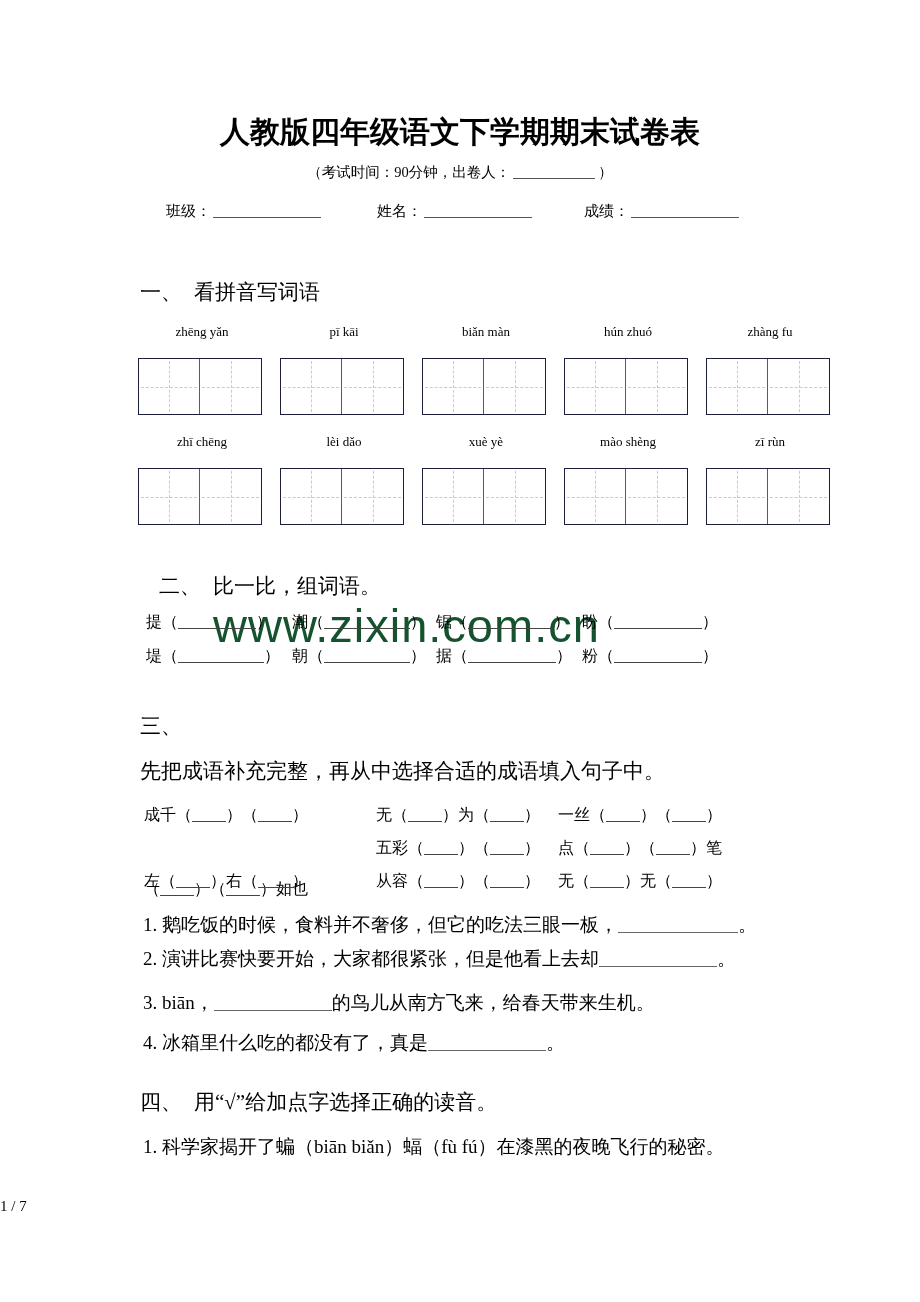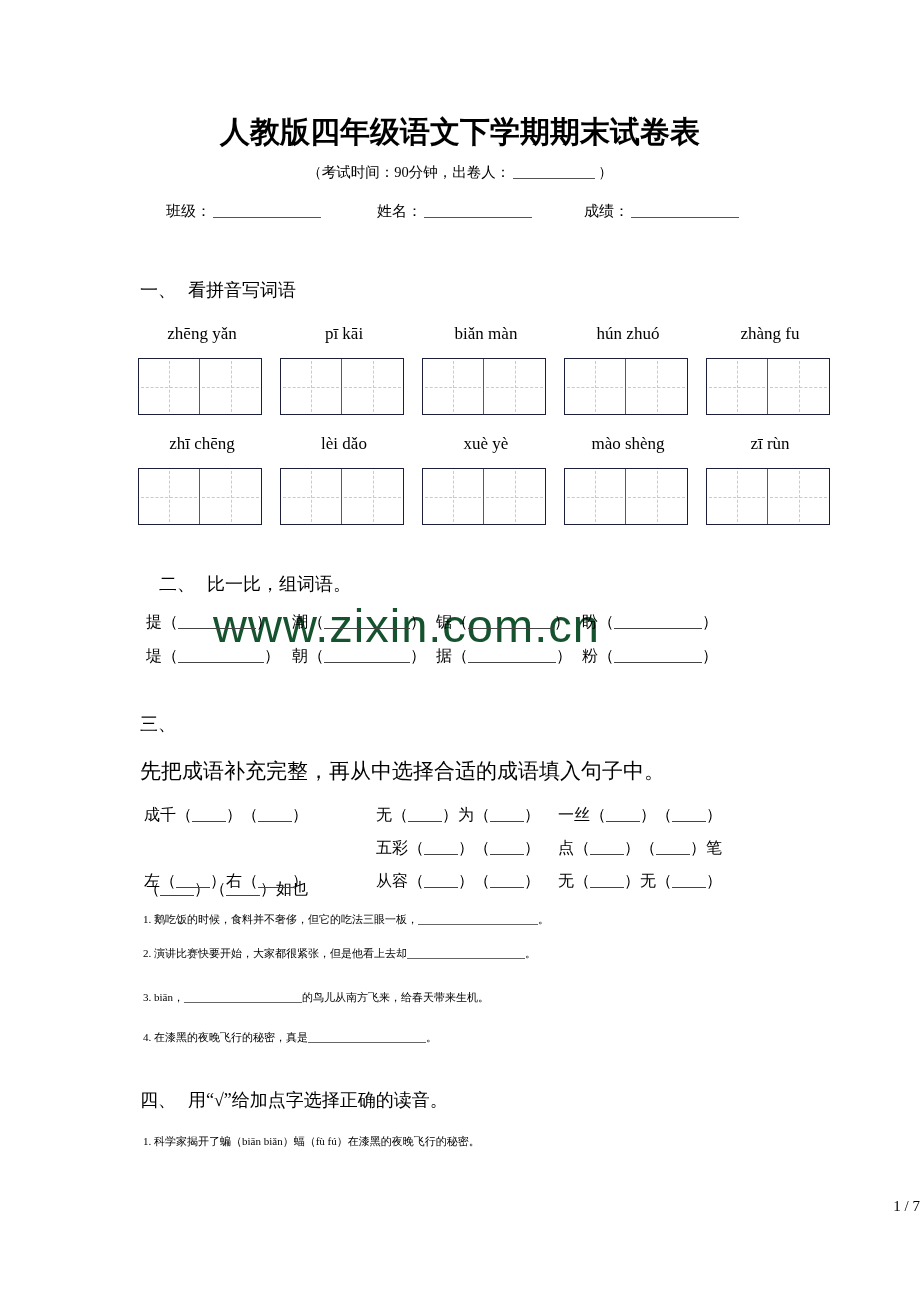--- a/index.html
+++ b/index.html
@@ -90,37 +90,37 @@
     vertical-align: -2px;
     margin-left: 2px;
   }
   .gap-a { display: inline-block; width: 56px; }
   .gap-b { display: inline-block; width: 52px; }
 
   
   .sec-head {
     position: absolute;
     font-family: "Liberation Serif", "DejaVu Serif", serif;
-    font-size: 18px;
+    font-size: 21px;
     white-space: nowrap;
   }
   .sec-head .num { }
   .sec-head .txt { margin-left: 12px; }
 
   .sec-line {
     position: absolute;
     font-size: 21px;
     white-space: nowrap;
   }
 
   
   .pinyin-row {
     position: absolute;
     width: 680px;
-    font-size: 17px;
+    font-size: 13px;
     white-space: nowrap;
   }
   .pinyin-cell {
     display: inline-block;
     text-align: center;
     font-family: "Liberation Serif", "DejaVu Serif", serif;
   }
 
   .grid-row {
     position: absolute;
@@ -189,36 +189,36 @@
   .idm-blank {
     display: inline-block;
     width: 34px;
     border-bottom: 1px solid #444;
     vertical-align: -2px;
   }
 
   
   .q-line {
     position: absolute;
-    font-size: 11px;
+    font-size: 19px;
     white-space: nowrap;
   }
   .q-blank {
     display: inline-block;
     border-bottom: 1px solid #666;
     vertical-align: -2px;
   }
 
   
   .footer {
     position: absolute;
     left: 0;
     top: 1198px;
     width: 920px;
-    text-align: right;
+    text-align: left;
     font-size: 15px;
   }
 </style>
 </head>
 <body>
 
 <div class="page">
 
   <div class="watermark">www.zixin.com.cn</div>
 
@@ -333,21 +333,21 @@
     <div class="idiom-row" id="idiom-row-3" style="left: 144px; top: 871px; position: absolute;">
         <span class="idm" style="position: absolute; left: 0px;"><span>左</span><span>（</span><span class="idm-blank"></span><span>）</span><span>右</span><span>（</span><span class="idm-blank"></span><span>）</span></span>
         <span class="idm" style="position: absolute; left: 232px;"><span>从容</span><span>（</span><span class="idm-blank"></span><span>）</span><span>（</span><span class="idm-blank"></span><span>）</span></span>
         <span class="idm" style="position: absolute; left: 414px;"><span>无</span><span>（</span><span class="idm-blank"></span><span>）</span><span>无</span><span>（</span><span class="idm-blank"></span><span>）</span></span>
       </div>
 
     <div id="s3-questions">
         <div class="q-line" style="left: 143px; top: 912px;"><span>1. </span><span>鹅吃饭的时候，食料并不奢侈，但它的吃法三眼一板，</span><span class="q-blank" style="width: 120px;"></span><span>。</span></div>
         <div class="q-line" style="left: 143px; top: 946px;"><span>2. </span><span>演讲比赛快要开始，大家都很紧张，但是他看上去却</span><span class="q-blank" style="width: 118px;"></span><span>。</span></div>
         <div class="q-line" style="left: 143px; top: 990px;"><span>3. </span><span>biān，</span><span class="q-blank" style="width: 118px;"></span><span>的鸟儿从南方飞来，给春天带来生机。</span></div>
-        <div class="q-line" style="left: 143px; top: 1030px;"><span>4. </span><span>在漆黑的夜晚飞行的秘密，真是</span><span class="q-blank" style="width: 118px;"></span><span>。</span></div>
+        <div class="q-line" style="left: 143px; top: 1030px;"><span>4. </span><span>冰箱里什么吃的都没有了，真是</span><span class="q-blank" style="width: 118px;"></span><span>。</span></div>
       </div>
 
     <div class="sec-head" style="left:140px; top:1088px;text-align:center;">
       <span class="num">四、</span><span class="txt">用“√”给加点字选择正确的读音。</span>
     </div>
 
     <div id="s4-questions">
         <div class="q-line" style="left: 143px; top: 1134px;"><span>1. </span><span>科学家揭开了蝙（biān biǎn）蝠（fù fú）在漆黑的夜晚飞行的秘密。</span></div>
       </div>
 

